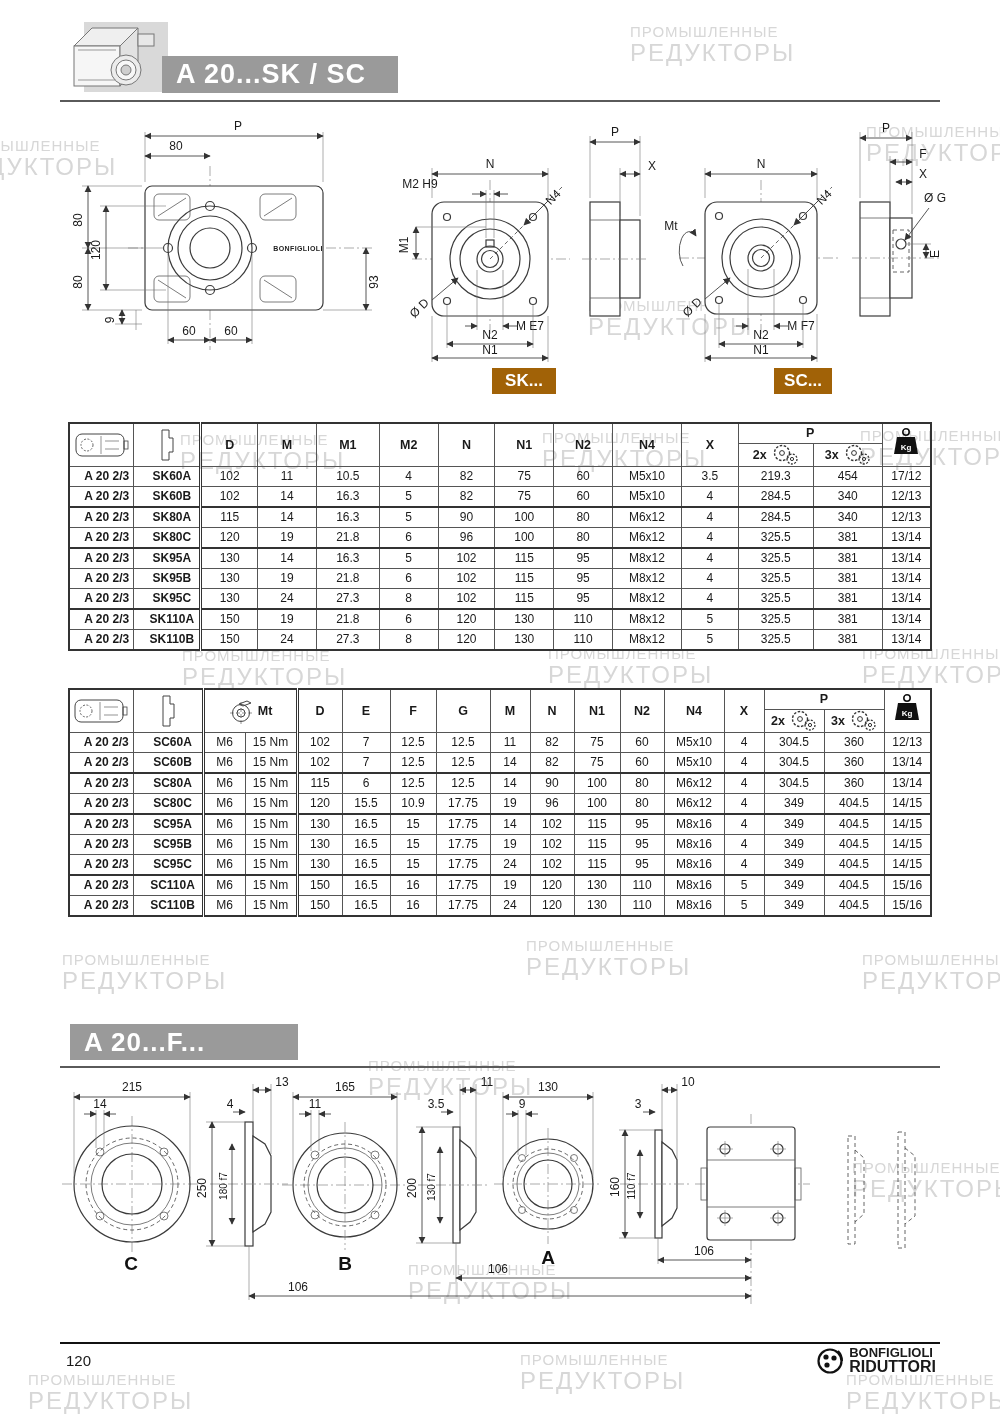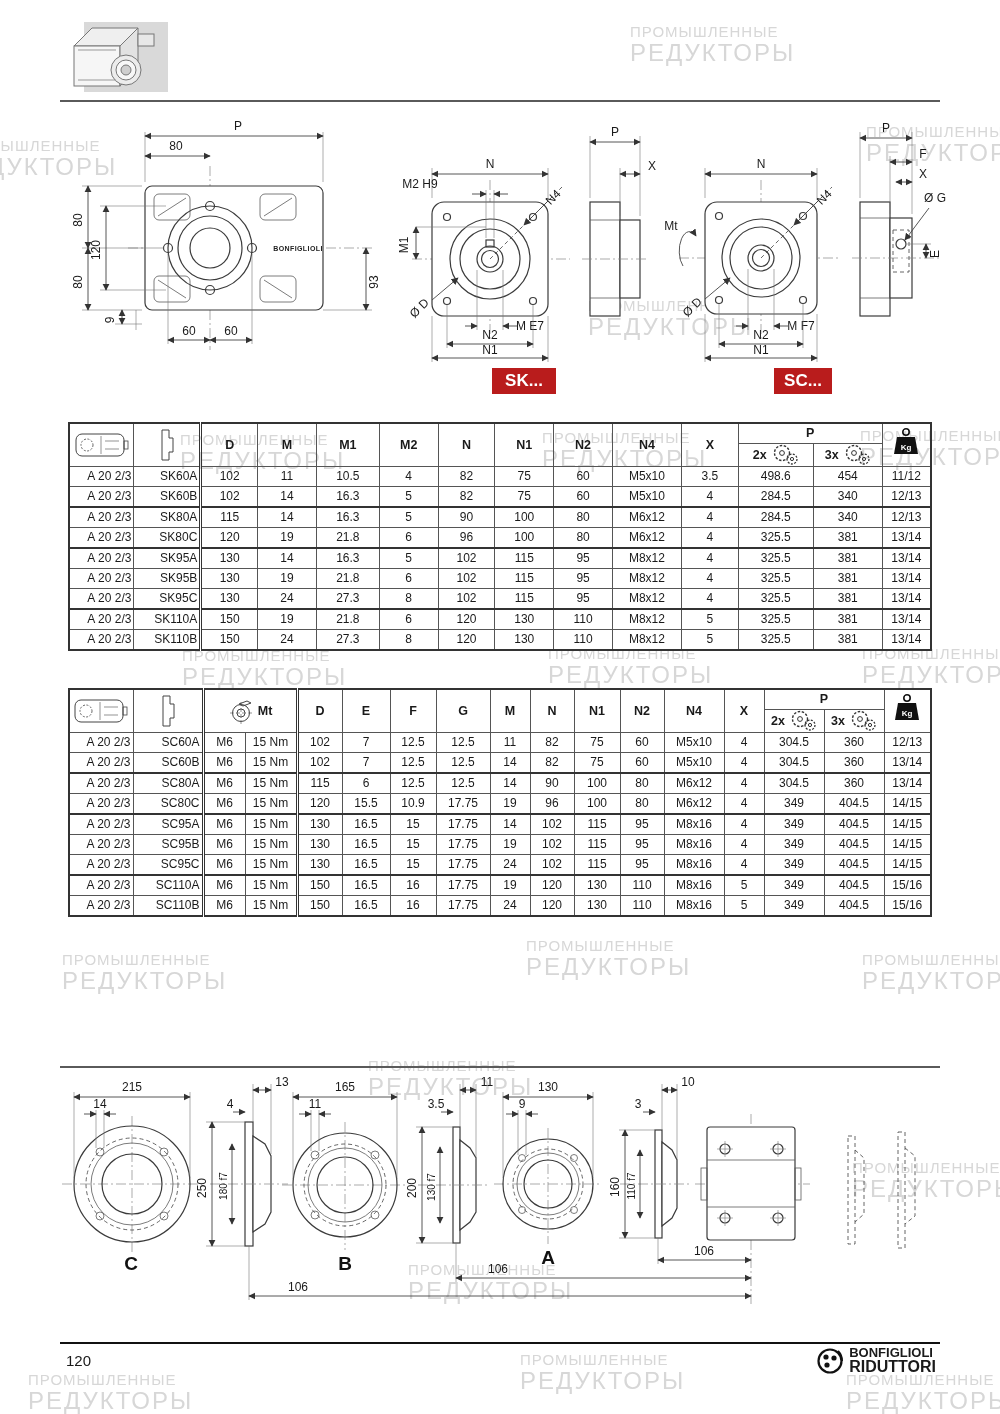--- a/index.html
+++ b/index.html
@@ -9,29 +9,29 @@
   .wm{position:absolute;z-index:0;color:#d7d7d7;white-space:nowrap;line-height:1.05;pointer-events:none;}
   .wm .wm1{display:block;font-size:15px;letter-spacing:1px;}
   .wm .wm2{display:block;font-size:24px;letter-spacing:2px;}
   .layer{position:absolute;z-index:1;}
   
   .banner{position:absolute;background:#9a9a9a;color:#fff;font-weight:bold;
           display:flex;align-items:center;padding-left:14px;letter-spacing:1px;z-index:1;}
   #main-banner{left:162px;top:56px;width:222px;height:37px;font-size:27px;}
   #f-banner{left:70px;top:1024px;width:214px;height:36px;font-size:26px;}
   .rule{position:absolute;left:60px;width:880px;height:2px;background:#5a5a5a;z-index:1;}
-  .capbox{position:absolute;background:#b91c1c;color:#fff;font-weight:bold;font-size:17px;
+  .capbox{position:absolute;background:#a16207;color:#fff;font-weight:bold;font-size:17px;
           display:flex;align-items:center;justify-content:center;z-index:1;}
   
   table.spec{position:absolute;left:68px;width:864px;border-collapse:collapse;table-layout:fixed;
              z-index:1;font-size:12px;border:2px solid #333;}
   table.spec th,table.spec td{border:1px solid #555;text-align:center;padding:0 2px;
              height:19px;line-height:19px;overflow:hidden;white-space:nowrap;font-weight:normal;}
   table.spec thead th{font-weight:bold;font-size:12.5px;}
-  table.spec td.b{font-weight:normal;text-align:right;padding-left:12px;}
+  table.spec td.b{font-weight:bold;text-align:center;padding-left:12px;}
   table.spec .dbl{border-right:3px double #333;}
   table.spec .no-r{border-right:none;}
   table.spec tr.grp td{border-top:2px solid #333;}
   th.icon-cell svg{vertical-align:middle;}
   th.p-head{height:16px;line-height:16px;border-bottom:1px solid #555;}
   th.px-head{height:26px;}
   th.px-head .pxwrap{display:flex;align-items:center;justify-content:center;gap:4px;}
   th.kg-cell{padding:0;}
   th.mt-cell .mtwrap{display:flex;align-items:center;justify-content:center;gap:4px;font-weight:bold;}
   
@@ -145,20 +145,23 @@
       <polygon points="56,30 74,12 74,50 56,70" fill="#e2e2e2" stroke="#777" stroke-width="1"></polygon>
       <rect x="74" y="18" width="16" height="12" fill="#e8e8e8" stroke="#777" stroke-width="1"></rect>
       <circle cx="62" cy="54" r="15" fill="#ececec" stroke="#777"></circle>
       <circle cx="62" cy="54" r="10" fill="#f8f8f8" stroke="#777"></circle>
       <circle cx="62" cy="54" r="5" fill="#cfcfcf" stroke="#777"></circle>
       <line x1="14" y1="34" x2="52" y2="34" stroke="#999"></line>
       <line x1="14" y1="64" x2="52" y2="64" stroke="#999"></line>
     </svg>
   </div>
 
+  <div class="banner" id="main-banner">
+      <span>A 20...SK / SC</span>
+    </div>
   <div class="rule" style="top:100px"></div>
 
   <div class="drw" style="left:70px;top:108px">
   <svg width="330" height="255" viewBox="0 0 330 255">
     <defs>
           <marker id="m1" viewBox="0 0 10 10" refX="9" refY="5" markerWidth="8" markerHeight="8" orient="auto-start-reverse">
             <path d="M0,0L10,5L0,10z" fill="#333"></path>
           </marker>
         </defs>
     <line class="cl" x1="140" y1="58" x2="140" y2="242"></line>
@@ -437,23 +440,23 @@
           <td class="b dbl">SK60A</td>
           <td>102</td>
           <td>11</td>
           <td>10.5</td>
           <td>4</td>
           <td>82</td>
           <td>75</td>
           <td>60</td>
           <td>M5x10</td>
           <td>3.5</td>
-          <td>498.6</td>
+          <td>219.3</td>
           <td>454</td>
-          <td>11/12</td>
+          <td>17/12</td>
         </tr>
         <tr>
           <td class="b">A 20 2/3</td>
           <td class="b dbl">SK60B</td>
           <td>102</td>
           <td>14</td>
           <td>16.3</td>
           <td>5</td>
           <td>82</td>
           <td>75</td>
@@ -840,20 +843,23 @@
           <td>110</td>
           <td>M8x16</td>
           <td>5</td>
           <td>349</td>
           <td>404.5</td>
           <td>15/16</td>
         </tr>
       </tbody>
   </table>
 
+  <div class="banner" id="f-banner">
+      <span>A 20...F...</span>
+    </div>
   <div class="rule" style="top:1066px"></div>
 
   <div class="drw" style="left:60px;top:1072px">
   <svg width="885" height="240" viewBox="0 0 885 240">
     <defs>
           <marker id="m4" viewBox="0 0 10 10" refX="9" refY="5" markerWidth="8" markerHeight="8" orient="auto-start-reverse">
             <path d="M0,0L10,5L0,10z" fill="#333"></path>
           </marker>
         </defs>
 

